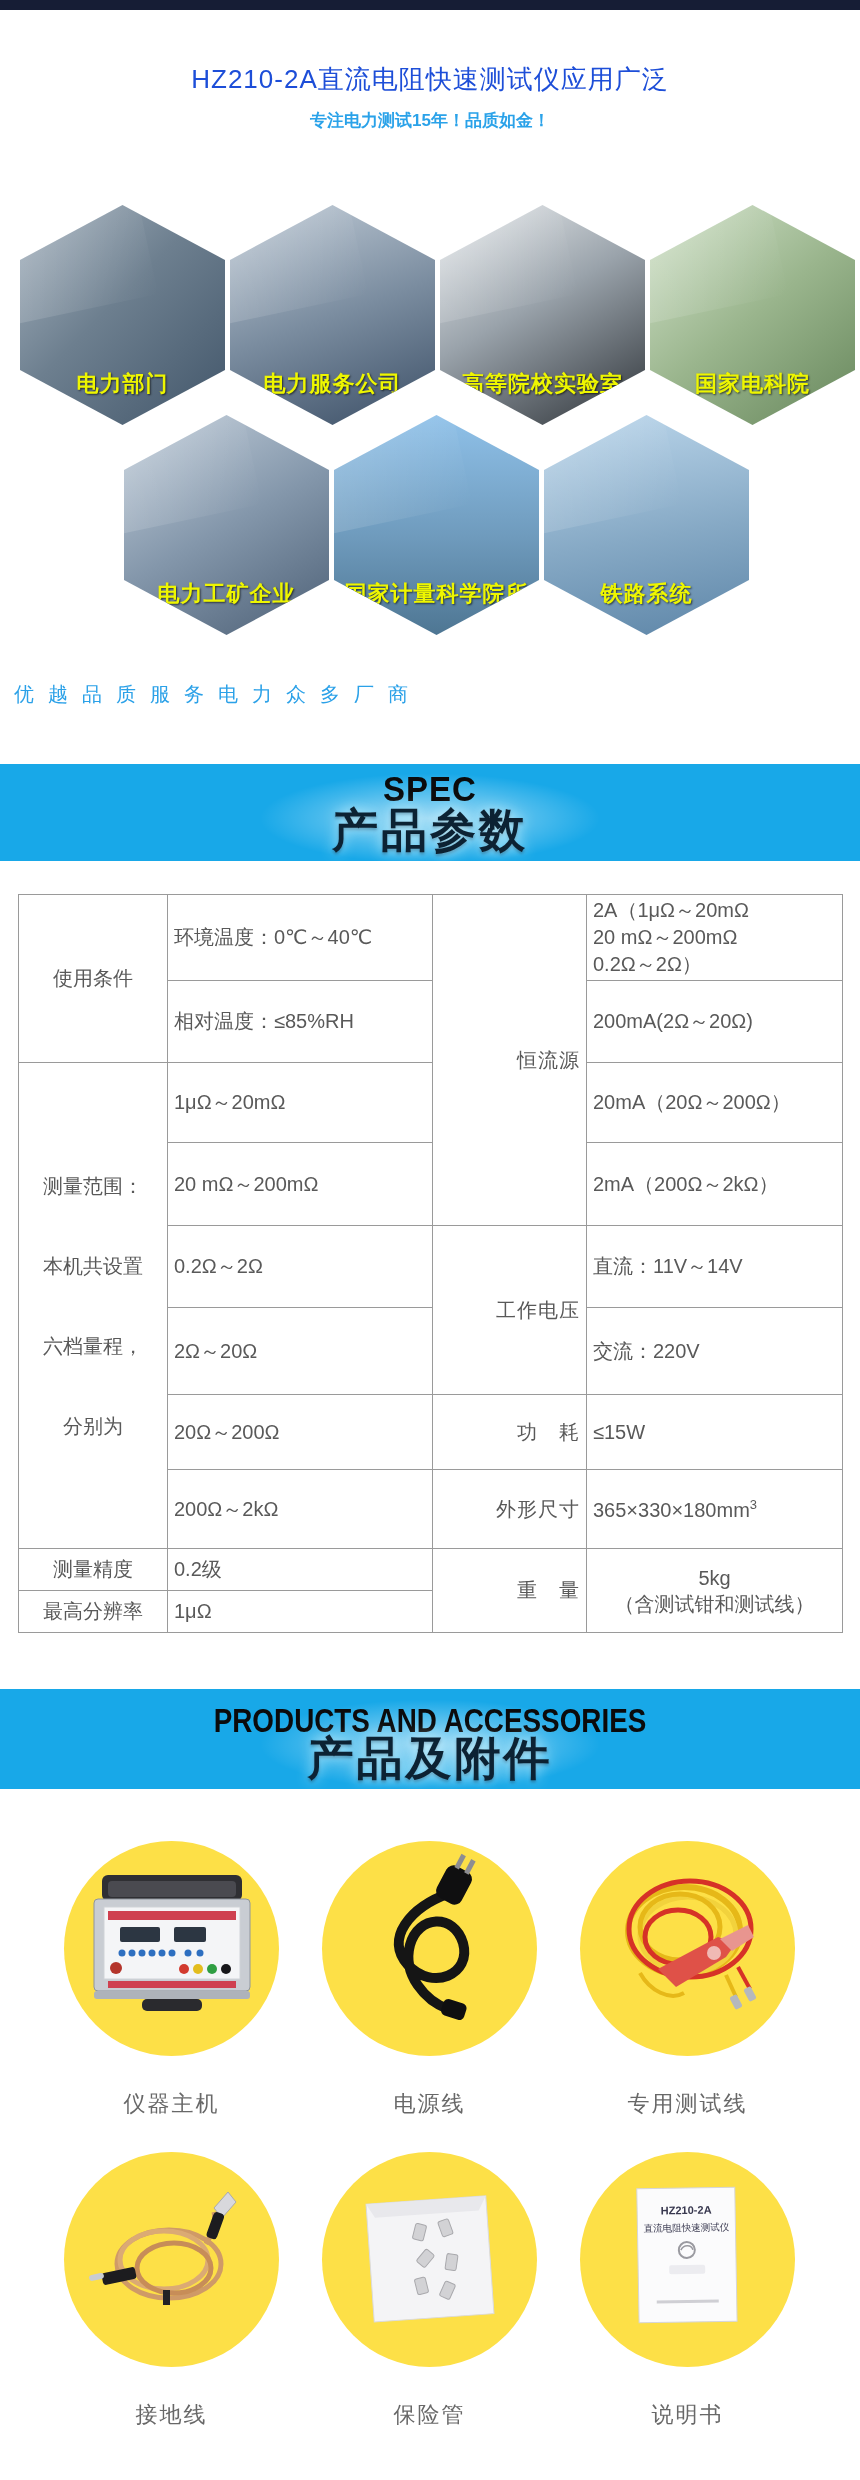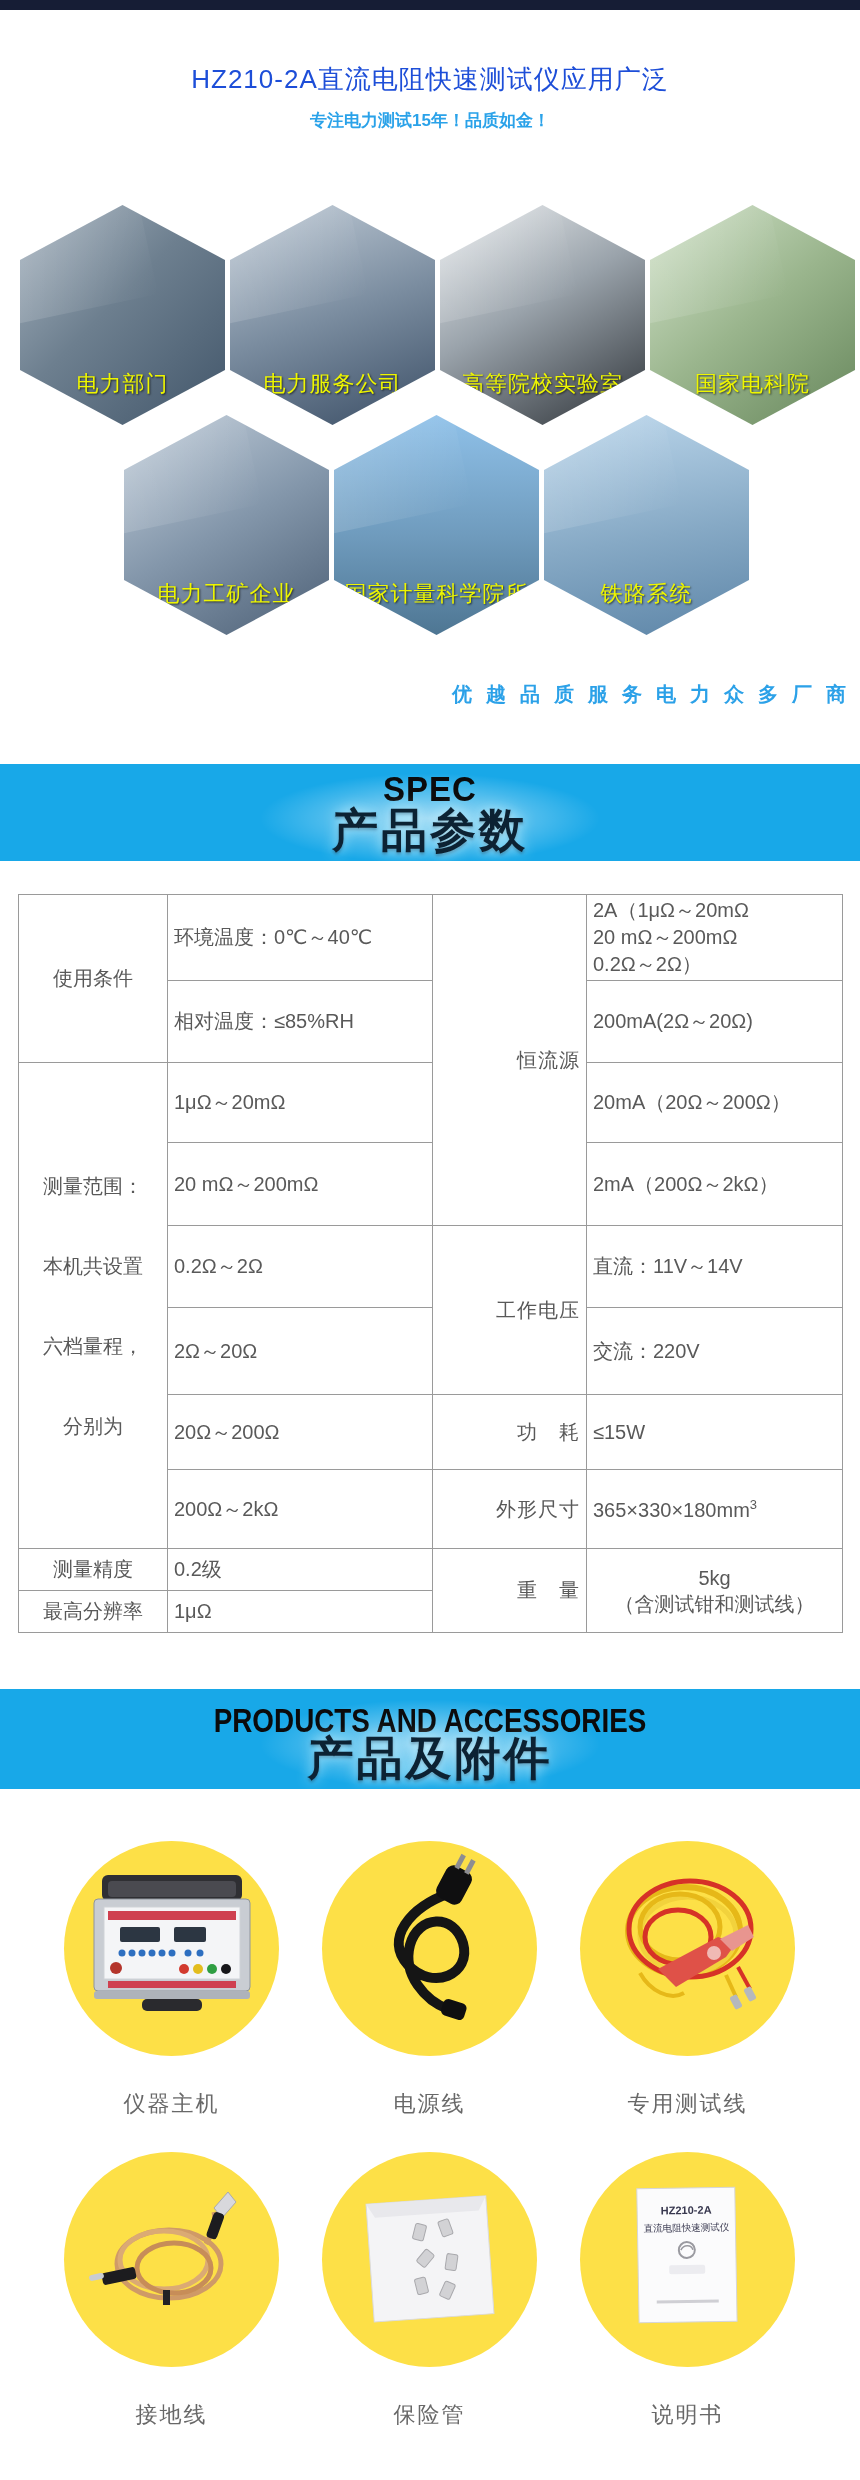--- a/index.html
+++ b/index.html
@@ -19,34 +19,34 @@
   .hex{
     position:absolute; width:205px; height:220px;
     clip-path:polygon(50% 0%,100% 25%,100% 75%,50% 100%,0% 75%,0% 25%);
     overflow:hidden;
   }
   .hex-photo{ position:absolute; inset:0; }
   .hex-sheen{ position:absolute; left:-30%; top:-20%; width:90%; height:70%;
     background:linear-gradient(120deg, rgba(255,255,255,.28), rgba(255,255,255,0)); transform:rotate(-12deg);}
   .hex-label{
     position:absolute; left:0; right:0; bottom:26px; text-align:center;
-    color:#eef600; font-size:22px; font-weight:normal; letter-spacing:1px;
+    color:#eef600; font-size:22px; font-weight:bold; letter-spacing:1px;
     text-shadow:1px 1px 2px rgba(0,0,0,.65);
   }
   .hex1 .hex-photo{background:linear-gradient(135deg,#a7b4c0 0%,#6d7f8f 45%,#42566a 100%);}
   .hex2 .hex-photo{background:linear-gradient(160deg,#c2cdd8 0%,#7b8da0 50%,#3c4f66 100%);}
   .hex3 .hex-photo{background:linear-gradient(150deg,#eceff1 0%,#9aa3ab 45%,#2e3338 100%);}
   .hex4 .hex-photo{background:linear-gradient(140deg,#d4e4cc 0%,#9ab58d 50%,#67875c 100%);}
   .hex5 .hex-photo{background:linear-gradient(150deg,#c4d0dc 0%,#8497ab 50%,#4d6076 100%);}
   .hex6 .hex-photo{background:linear-gradient(180deg,#8fc1e9 0%,#6f9bbd 55%,#4e7693 100%);}
   .hex7 .hex-photo{background:linear-gradient(170deg,#bcd7ec 0%,#86a9c5 55%,#5e86a8 100%);}
 
   .tagline{
-    margin-top:36px; text-align:right; color:#2ba1e8;
-    font-size:20px; font-weight:bold; letter-spacing:14px; padding-left:14px;
+    margin-top:36px; text-align:left; color:#2ba1e8;
+    font-size:20px; font-weight:normal; letter-spacing:14px; padding-left:14px;
   }
 
   .banner{
     margin-top:56px; height:97px; background:#18a8e8;
     position:relative; text-align:center; overflow:hidden;
   }
   .banner-glow{
     position:absolute; left:50%; top:50%; width:340px; height:90px;
     transform:translate(-50%,-44%);
     background:radial-gradient(closest-side, rgba(255,255,255,.6), rgba(255,255,255,0));

